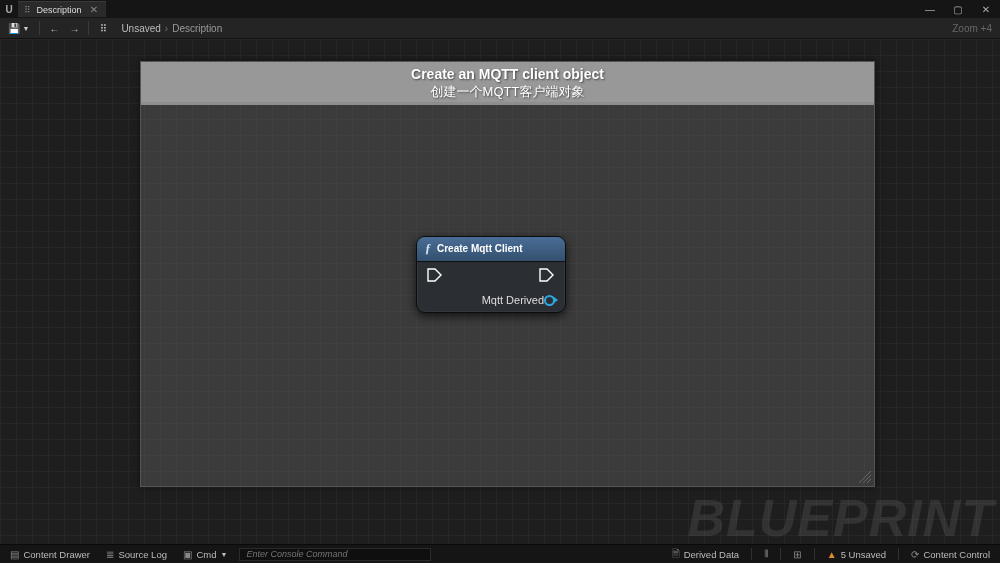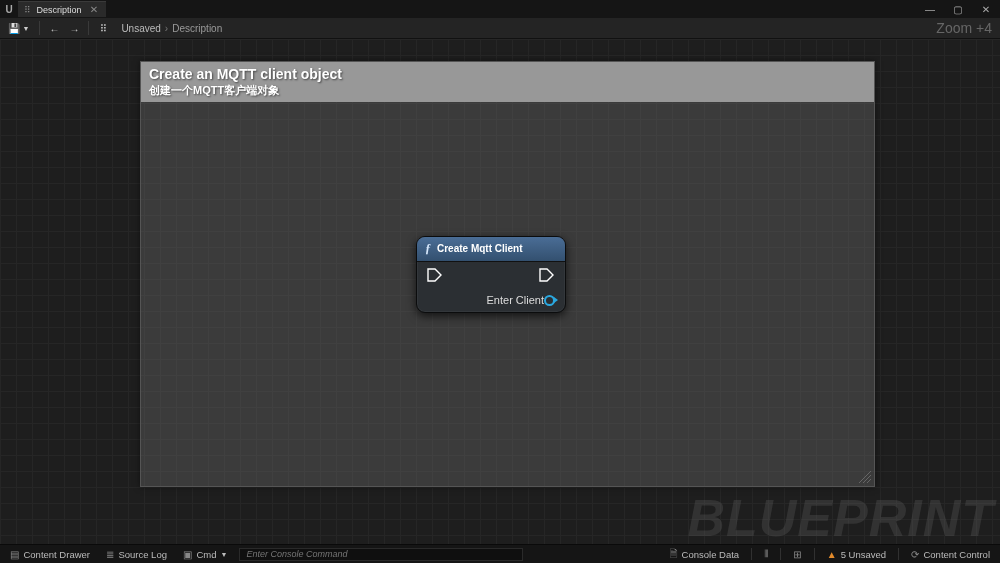--- a/index.html
+++ b/index.html
@@ -16,42 +16,42 @@
 .winbtn { width:28px; height:18px; display:flex; align-items:center; justify-content:center; font-size:10px; color:#aaa; }
 
 
 .toolbar { height: 21px; background: #242424; border-bottom: 1px solid #111; display:flex; align-items:center; padding:0 4px; font-size:10px; gap:4px; }
 .tbtn { height:17px; min-width:16px; padding:0 3px; display:flex; align-items:center; justify-content:center; color:#ccc; border:1px solid transparent; border-radius:2px; }
 .tbtn.small { width:14px; }
 .breadcrumb { display:flex; align-items:center; gap:4px; color:#aaa; margin-left:6px; }
 .breadcrumb .bc { color:#bbb; }
 .breadcrumb .bc.cur { color:#9a9a9a; }
 .breadcrumb .sep { color:#777; }
-.zoom { margin-left:auto; color:#666; font-size:14px; padding-right:4px; }
+.zoom { margin-left:auto; color:#666; font-size:10px; padding-right:4px; }
 .divider { width:1px; height:14px; background:#3a3a3a; margin:0 2px; }
 
 
 .workspace { position:relative; height: 505px; background:#1c1c1c; overflow:hidden; }
 .grid { position:absolute; inset:0;
   background-color:#1e1e1e;
   background-image:
     linear-gradient(#262626 1px, transparent 1px),
     linear-gradient(90deg, #262626 1px, transparent 1px),
     linear-gradient(#2e2e2e 1px, transparent 1px),
     linear-gradient(90deg, #2e2e2e 1px, transparent 1px);
   background-size: 16px 16px, 16px 16px, 128px 128px, 128px 128px;
   background-position: 0 0, 0 0, 0 0, 0 0;
 }
 .watermark { position:absolute; right:6px; bottom:-4px; font-size:52px; font-weight:700; letter-spacing:1px; color:rgba(110,110,110,0.25); pointer-events:none; font-style:italic; }
 
 
 .commentbox { position:absolute; left:140px; top:22px; width:735px; height:426px; border:1px solid #555; box-shadow:0 0 6px rgba(0,0,0,0.5); }
-.commentbox .chead { background:#989898; padding:4px 8px 5px; line-height:1.25; text-shadow: 1px 1px 2px rgba(0,0,0,0.55); }
+.commentbox .chead { background:#989898; padding:4px 8px 5px; line-height:1.25; text-shadow: 1px 1px 2px rgba(0,0,0,0.55); text-align: center; }
 .commentbox .chead .line1 { color:#fff; font-size:14px; font-weight:600; }
-.commentbox .chead .line2 { color:#fff; font-size:11px; font-weight:700; }
+.commentbox .chead .line2 { color:#fff; font-size:13px; font-weight:400; }
 .commentbox .cbody { position:absolute; left:0; right:0; top:40px; bottom:0; background:rgba(120,120,120,0.32); }
 .resize-grip { position:absolute; right:1px; bottom:1px; width:16px; height:16px; color:#555; }
 .resize-grip svg { display:block; }
 
 
 .node { position:absolute; left:416px; top:197px; width:150px; background:#2b2f33; border:1px solid #0b0c0d; border-radius:9px; box-shadow: 0 3px 10px rgba(0,0,0,0.7), inset 0 0 0 1px rgba(255,255,255,0.04); overflow:hidden; }
 .node .nhead { display:flex; align-items:center; gap:6px; padding:4px 8px 5px; background:linear-gradient(180deg, #4a6d96 0%, #33506f 100%); border-bottom:1px solid #111; }
 .node .nhead .fic { font-style:italic; font-family:Georgia,serif; font-size:12px; color:#d6e7fb; font-weight:600; }
 .node .nhead .ntitle { font-size:10px; color:#fff; font-weight:600; }
 .node .nrow { display:flex; align-items:center; justify-content:space-between; padding:6px 10px; }
@@ -60,21 +60,21 @@
 .objpin { display:inline-flex; align-items:center; gap:6px; }
 .objpin .ring { width:11px; height:11px; border:2px solid #2aa8e0; border-radius:50%; position:relative; }
 .objpin .ring::after { content:""; position:absolute; right:-5px; top:50%; transform:translateY(-50%); width:0; height:0; border-top:3px solid transparent; border-bottom:3px solid transparent; border-left:4px solid #2aa8e0; }
 .pinlabel { font-size:11px; color:#ddd; }
 
 
 .statusbar { position:absolute; left:0; right:0; bottom:0; height:19px; background:#151515; border-top:1px solid #0a0a0a; display:flex; align-items:center; font-size:9.5px; color:#bbb; padding:0 6px; gap:8px; }
 .sb-group { display:flex; align-items:center; gap:4px; padding:0 4px; height:15px; border-radius:2px; }
 .sb-ico { font-size:10px; color:#888; }
 .cmd-label { color:#bbb; }
-.cmd-input { background:#0f0f0f; border:1px solid #2a2a2a; height:13px; width:284px; font-size:9px; color:#666; padding:0 6px; font-style:italic; }
+.cmd-input { background:#0f0f0f; border:1px solid #2a2a2a; height:13px; width:192px; font-size:9px; color:#666; padding:0 6px; font-style:italic; }
 .sb-right { margin-left:auto; display:flex; align-items:center; gap:8px; }
 .sb-sep { width:1px; height:12px; background:#303030; }
 .unsaved-dot { color:#e28a2b; font-size:10px; }
 </style>
 </head>
 <body>
 
 <div class="titlebar">
   <span class="logo">U</span>
   <div class="tab">
@@ -135,21 +135,21 @@
             <path d="M1 1 L8 1 L14 7 L8 13 L1 13 Z" fill="none" stroke="#fff" stroke-width="1.4"></path>
           </svg>
       </span>
       <span class="execpin">
         <svg width="16" height="14">
             <path d="M1 1 L8 1 L14 7 L8 13 L1 13 Z" fill="none" stroke="#fff" stroke-width="1.4"></path>
           </svg>
       </span>
     </div>
     <div class="nrow" style="justify-content:flex-end;">
-      <span class="pinlabel">Enter Client</span>
+      <span class="pinlabel">Mqtt Derived</span>
       <span class="objpin">
         <span class="ring"></span>
       </span>
     </div>
   </div>
 </div>
 
 <div class="statusbar">
   <div class="sb-group">
     <span class="sb-ico">▤</span>
@@ -162,21 +162,21 @@
   <div class="sb-group">
     <span class="sb-ico">▣</span>
     <span class="cmd-label">Cmd</span>
     <span style="font-size:7px;">▼</span>
   </div>
   <input class="cmd-input" placeholder="Enter Console Command" style="">
 
   <div class="sb-right">
     <div class="sb-group">
       <span class="sb-ico">🗎</span>
-      <span>Console Data</span>
+      <span>Derived Data</span>
     </div>
     <div class="sb-sep"></div>
     <div class="sb-group">
       <span class="sb-ico">⫴</span>
     </div>
     <div class="sb-sep"></div>
     <div class="sb-group">
       <span class="sb-ico">⊞</span>
     </div>
     <div class="sb-sep"></div>

